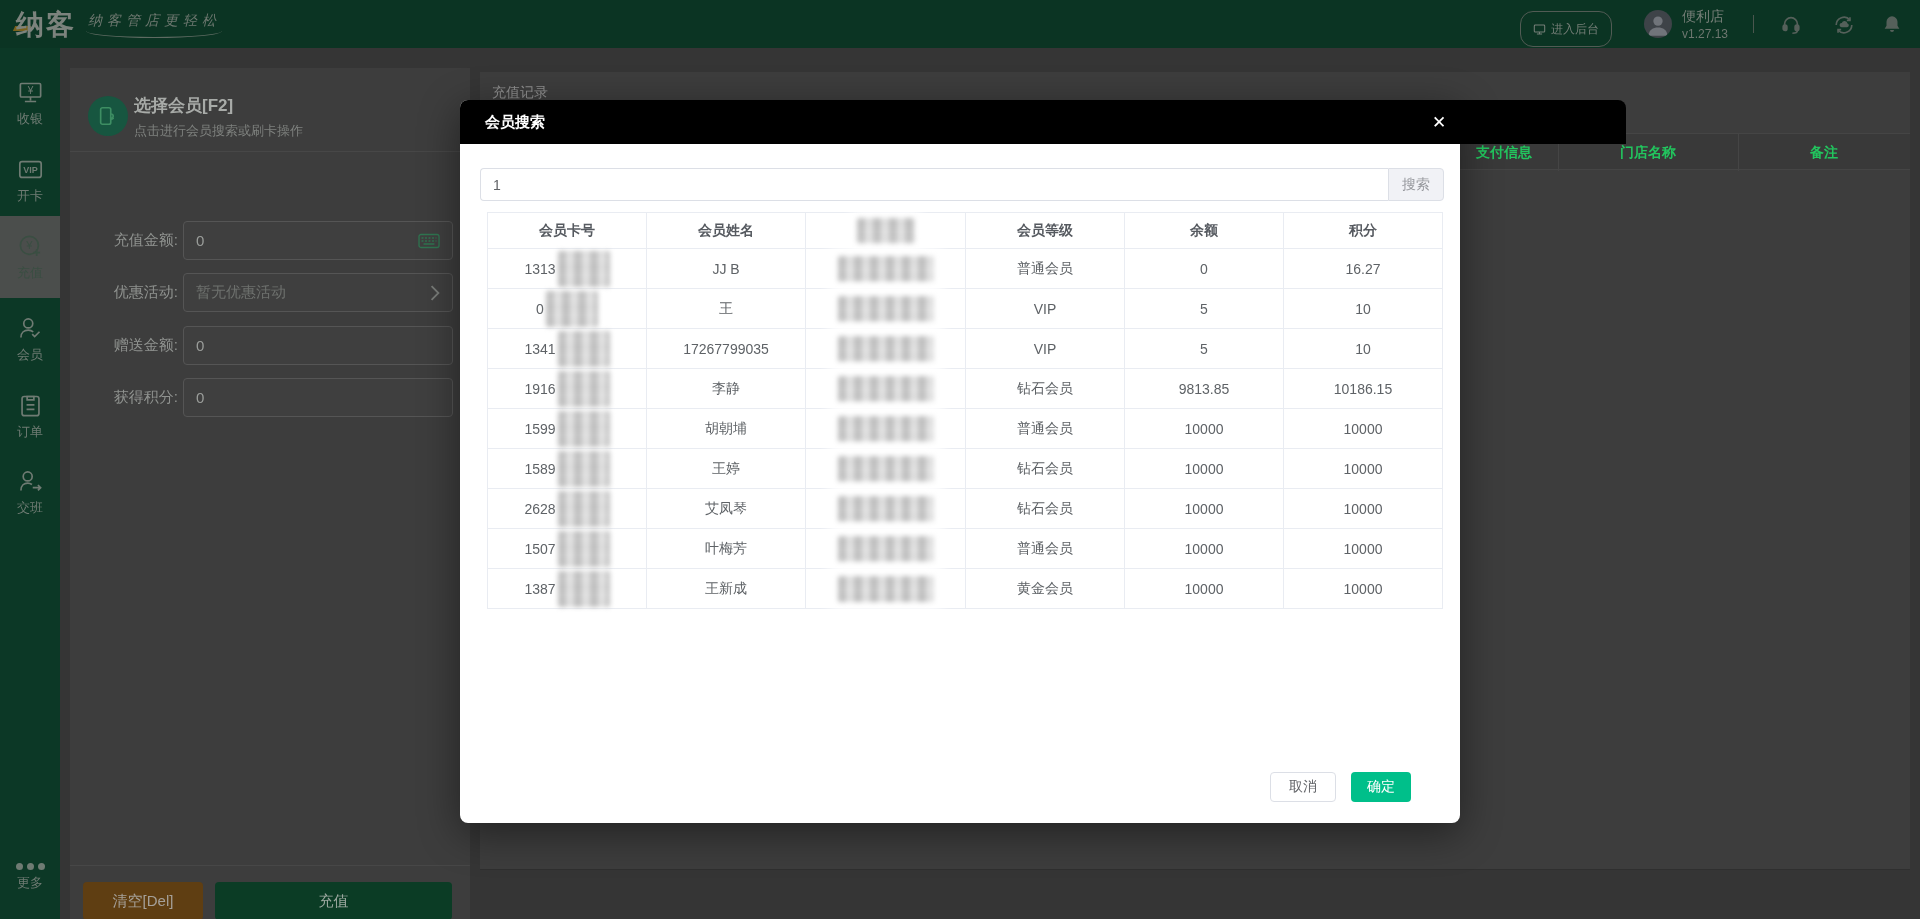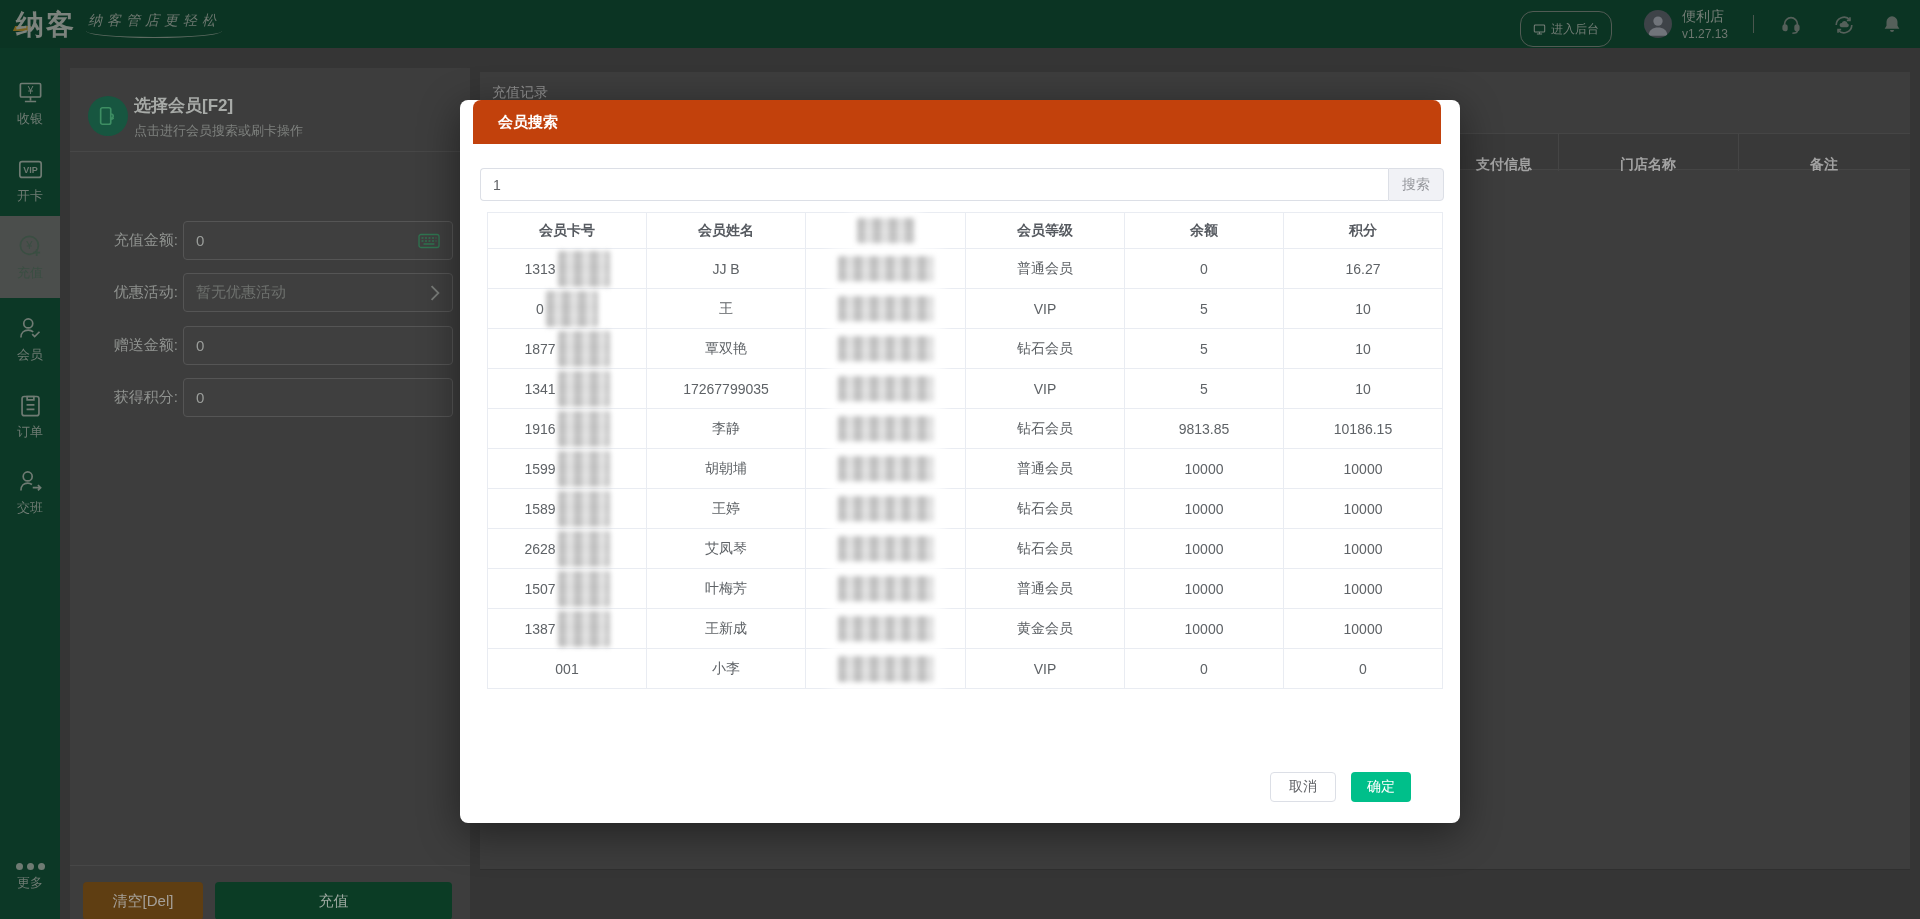--- a/index.html
+++ b/index.html
@@ -39,26 +39,26 @@
   .f-input .muted { color:#6E716E; }
   .lc-footer-line { left:0; top:797px; width:400px; height:1px; background:#474747; }
   .btn-clear { left:13px; top:814px; width:120px; height:38px; background:#5F3E12; border-radius:4px; color:#A5A099; font-size:15px; display:flex; align-items:center; justify-content:center; cursor:pointer; }
   .btn-recharge { left:145px; top:814px; width:237px; height:38px; background:#0B3C25; border-radius:4px; color:#9FAAA2; font-size:15px; display:flex; align-items:center; justify-content:center; cursor:pointer; }
 
   
   .right-card { left:480px; top:72px; width:1430px; height:798px; background:#3D3D3D; border-bottom:1px solid #2F2F2F; }
   .rc-title { left:12px; top:12px; font-size:14px; color:#8F8F8F; }
   .rc-header { left:0; top:61px; width:1430px; height:37px; background:#393939; border-top:1px solid #454545; border-bottom:1px solid #454545; }
   .rc-col-border { position:absolute; top:0; width:1px; height:37px; background:#454545; }
-  .rc-h { position:absolute; top:12px; height:37px; display:flex; align-items:center; justify-content:center; font-size:14px; font-weight:bold; color:#a3a3a3; }
+  .rc-h { position:absolute; top:0; height:37px; display:flex; align-items:center; justify-content:center; font-size:14px; font-weight:bold; color:#22c55e; }
 
   
   .modal-mask { left:0; top:0; width:1920px; height:919px; background:rgba(0,0,0,0); }
   .modal { left:460px; top:100px; width:1000px; height:723px; background:#FFFFFF; border-radius:8px; box-shadow:0 10px 40px rgba(0,0,0,0.45); }
-  .modal-header { left:13px; top:0; width:968px; height:44px; background:#c2410c; border-radius:8px 8px 0 0; }
+  .modal-header { left:0; top:0; width:1166px; height:44px; background:#000000; border-radius:8px 8px 0 0; }
   .modal-title { left:25px; top:0; height:44px; display:flex; align-items:center; font-size:15px; font-weight:bold; color:#FFF; }
   .modal-close { left:958px; top:0; width:42px; height:44px; display:flex; align-items:center; justify-content:center; color:#FFF; font-size:17px; cursor:pointer; }
   .search-input { left:20px; top:68px; width:908px; height:33px; border:1px solid #DCDFE6; border-right:none; border-radius:4px 0 0 4px; font-size:14px; color:#606266; padding:0 12px; outline:none; background:#FFF; }
   .search-btn { left:928px; top:68px; width:56px; height:33px; background:#F1F2F6; border:1px solid #DCDFE6; border-radius:0 4px 4px 0; font-size:14px; color:#96989D; display:flex; align-items:center; justify-content:center; cursor:pointer; }
   table.member-table { left:21px; top:112px; width:955px; border-collapse:collapse; table-layout:fixed;margin-left:6px; }
   .member-table th { height:36px; font-size:14px; font-weight:bold; color:#565A60; border:1px solid #E9ECF2; text-align:center; }
   .member-table td { height:40px; font-size:14px; color:#5E6266; border:1px solid #E9ECF2; text-align:center; }
   .mosaic { background-image:repeating-linear-gradient(90deg, rgba(188,188,188,.85) 0 8px, rgba(226,226,226,.85) 8px 16px), repeating-linear-gradient(0deg, #CDCDCD 0 8px, #E8E8E8 8px 16px); filter:blur(2.5px); border-radius:2px; }
   .card-cell-inner { display:flex; align-items:center; justify-content:center; }
   .card-mosaic { width:52px; height:36px; margin:-3px 0 -3px 2px; }
@@ -285,35 +285,20 @@
         </td>
         <td>王</td>
         <td>
               <div class="mosaic phone-mosaic"></div>
             </td>
         <td>VIP</td>
         <td>5</td>
         <td>10</td>
       </tr>
 
-      <tr>
-        <td>
-          <div class="card-cell-inner">
-            <span>1877</span>
-            <div class="mosaic card-mosaic"></div>
-          </div>
-        </td>
-        <td>覃双艳</td>
-        <td>
-              <div class="mosaic phone-mosaic"></div>
-            </td>
-        <td>钻石会员</td>
-        <td>5</td>
-        <td>10</td>
-      </tr>
 
       <tr>
         <td>
           <div class="card-cell-inner">
             <span>1341</span>
             <div class="mosaic card-mosaic"></div>
           </div>
         </td>
         <td>17267799035</td>
         <td>
@@ -414,35 +399,20 @@
         </td>
         <td>王新成</td>
         <td>
               <div class="mosaic phone-mosaic"></div>
             </td>
         <td>黄金会员</td>
         <td>10000</td>
         <td>10000</td>
       </tr>
 
-      <tr>
-        <td>
-          <div class="card-cell-inner">
-            <span>001</span>
-
-          </div>
-        </td>
-        <td>小李</td>
-        <td>
-              <div class="mosaic phone-mosaic"></div>
-            </td>
-        <td>VIP</td>
-        <td>0</td>
-        <td>0</td>
-      </tr>
     </tbody>
     </table>
 
     <div class="abs btn-cancel">取消</div>
     <div class="abs btn-confirm">确定</div>
   </div>
 
 </div>
 
 </body></html>

